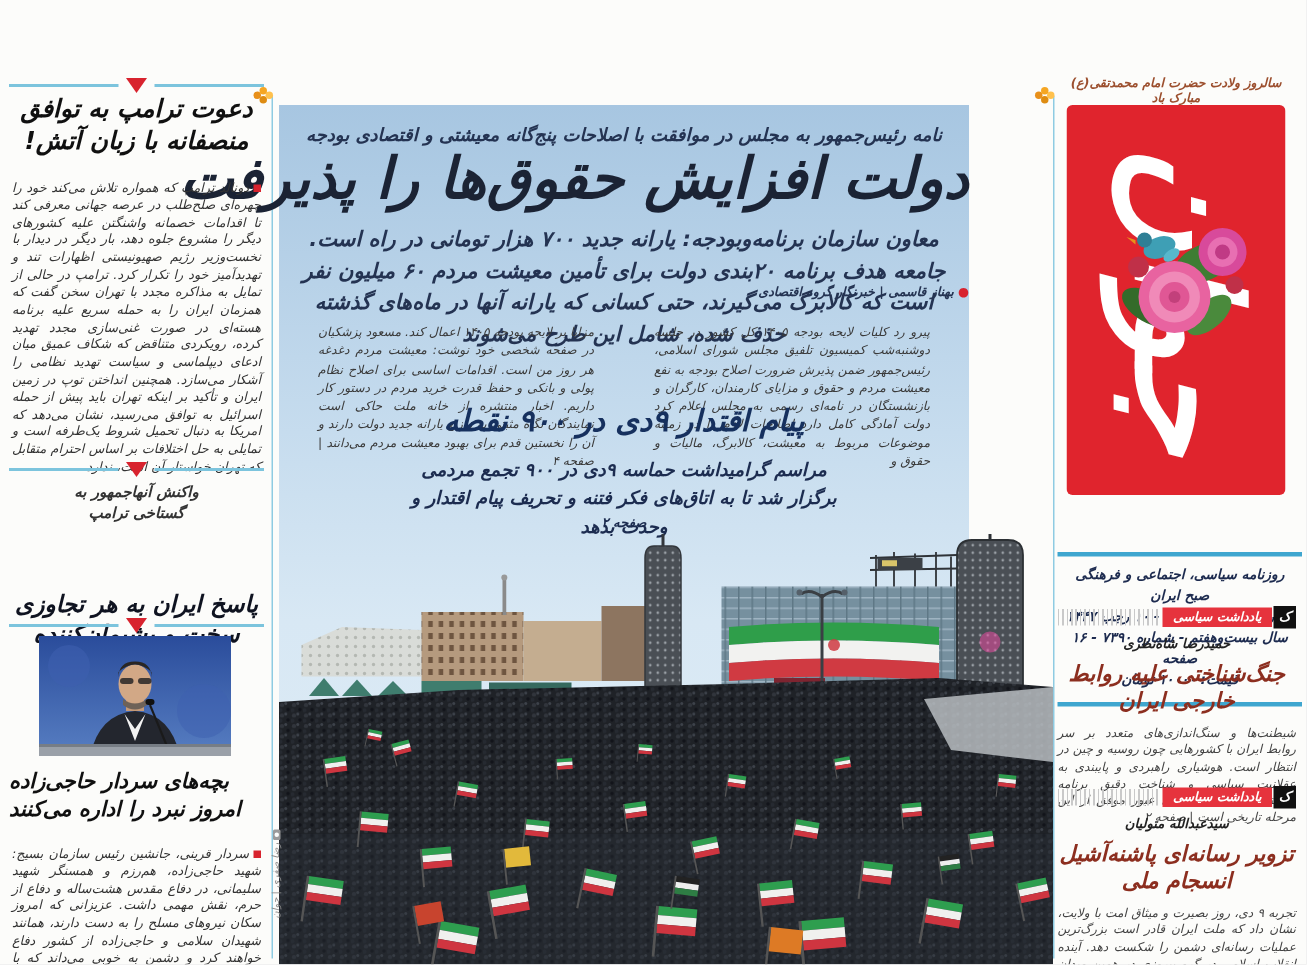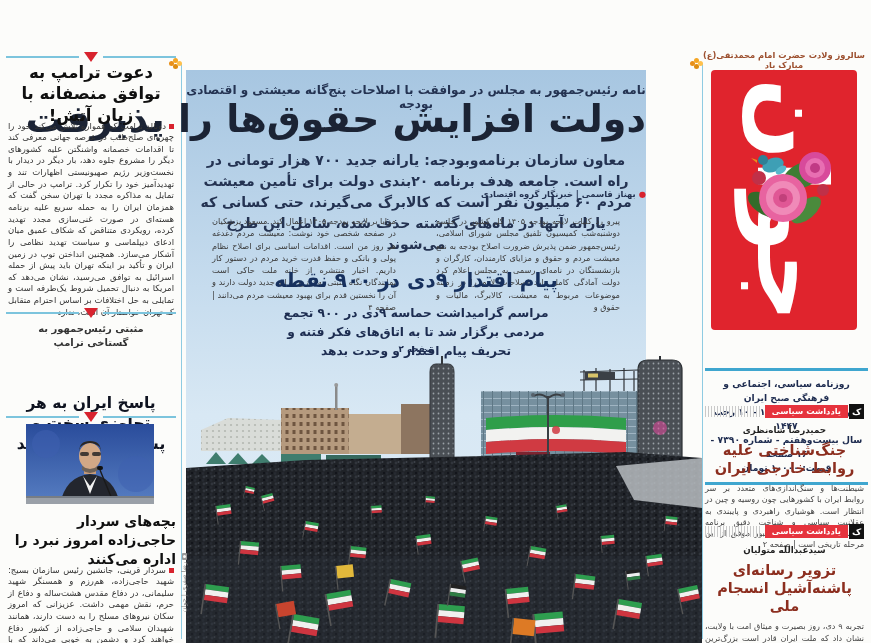--- a/index.html
+++ b/index.html
@@ -1,17 +1,17 @@
 <!DOCTYPE html>
 <html lang="fa" dir="rtl"><head>
 <meta charset="utf-8">
 <style>
   html,body{margin:0;padding:0;background:#e9e9e9;}
   .page{position:relative;width:871px;height:643px;background:#fcfcfa;overflow:hidden;
-        font-family:"DejaVu Sans",sans-serif;direction:rtl;}
+        font-family:"DejaVu Sans",sans-serif;direction:rtl;font-style:italic;}
   
   .vrule{position:absolute;top:64px;bottom:4px;width:1px;background:#8ecbe2;}
   .flower-orn{position:absolute;width:5px;height:5px;border-radius:50%;background:#f5a623;
         box-shadow:-4px 3px 0 #e8901a,4px 3px 0 #ffc14d,0 6px 0 #de8c12;}
   
   .greeting{position:absolute;left:703px;top:50px;width:162px;text-align:center;
         font-size:8.3px;font-weight:bold;color:#9c4f2e;}
   .logo-box{position:absolute;left:711px;top:70px;width:146px;height:260px;}
   .info-block{position:absolute;left:705px;top:335px;width:159px;border-top:3px solid #3fa6cf;
         border-bottom:3px solid #3fa6cf;padding:6px 2px 7px;margin-top:33px;}
@@ -59,21 +59,21 @@
   .oped-title{position:absolute;top:62px;left:0;right:0;text-align:center;font-size:16.5px;
         font-weight:bold;color:#101010;line-height:1.3;}
   .tiny{font-size:8.5px;color:#333;text-align:justify;line-height:1.37;}
   .oped-body{position:absolute;top:112px;left:2px;right:2px;}
   .bullet{display:inline-block;width:5px;height:5px;background:#d8232e;margin-left:3px;}
   .react-kicker{position:absolute;top:322px;left:30px;right:30px;text-align:center;
         font-size:10px;font-weight:bold;color:#333;line-height:1.4;}
   .react-title{position:absolute;top:352px;left:4px;right:4px;text-align:center;
         font-size:15.5px;font-weight:bold;color:#0f1320;line-height:1.32;margin-top:41px;}
   .spk-photo{position:absolute;top:424px;left:20px;width:128px;height:80px;}
-  .basij-title{position:absolute;top:512px;left:0;right:0;text-align:right;
+  .basij-title{position:absolute;top:512px;left:0;right:0;text-align:left;
         font-size:14px;font-weight:bold;color:#101010;line-height:1.35;}
   .basij-body{position:absolute;top:556px;left:2px;right:2px;}
 </style>
 </head>
 <body>
 
 <div class="page">
 
   <div class="vrule" style="left:181px;"></div>
   <div class="vrule" style="left:702px;"></div>
@@ -315,21 +315,21 @@
 
     <div class="oped-title">دعوت ترامپ به توافق منصفانه با زبان آتش!</div>
     <p class="tiny oped-body"><span class="bullet"></span><span>دونالد ترامپ که همواره تلاش می‌کند خود را چهره‌ای صلح‌طلب در عرصه جهانی معرفی کند تا اقدامات خصمانه واشنگتن علیه کشورهای دیگر را مشروع جلوه دهد، بار دیگر در دیدار با نخست‌وزیر رژیم صهیونیستی اظهارات تند و تهدیدآمیز خود را تکرار کرد. ترامپ در حالی از تمایل به مذاکره مجدد با تهران سخن گفت که همزمان ایران را به حمله سریع علیه برنامه هسته‌ای در صورت غنی‌سازی مجدد تهدید کرده، رویکردی متناقض که شکاف عمیق میان ادعای دیپلماسی و سیاست تهدید نظامی را آشکار می‌سازد. همچنین انداختن توپ در زمین ایران و تأکید بر اینکه تهران باید پیش از حمله اسرائیل به توافق می‌رسید، نشان می‌دهد که امریکا به دنبال تحمیل شروط یک‌طرفه است و تمایلی به حل اختلافات بر اساس احترام متقابل که تهران خواستار آن است، ندارد</span></p>
 
     <div class="divider" style="top:308px;">
       <div class="line"></div>
         <div class="tri"></div>
         <div class="line"></div>
     </div>
 
-    <div class="react-kicker">مثبتی رئیس‌جمهور به گستاخی ترامپ</div>
+    <div class="react-kicker">واکنش آنها‌جمهور به گستاخی ترامپ</div>
     <div class="react-title">پاسخ ایران به هر تجاوزی سخت و پشیمان‌کننده خواهد بود</div>
 
     <div class="divider" style="top:412px;">
       <div class="line"></div>
         <div class="tri"></div>
         <div class="line"></div>
     </div>
 
     <svg class="spk-photo" viewBox="0 0 128 80">
       <defs>

